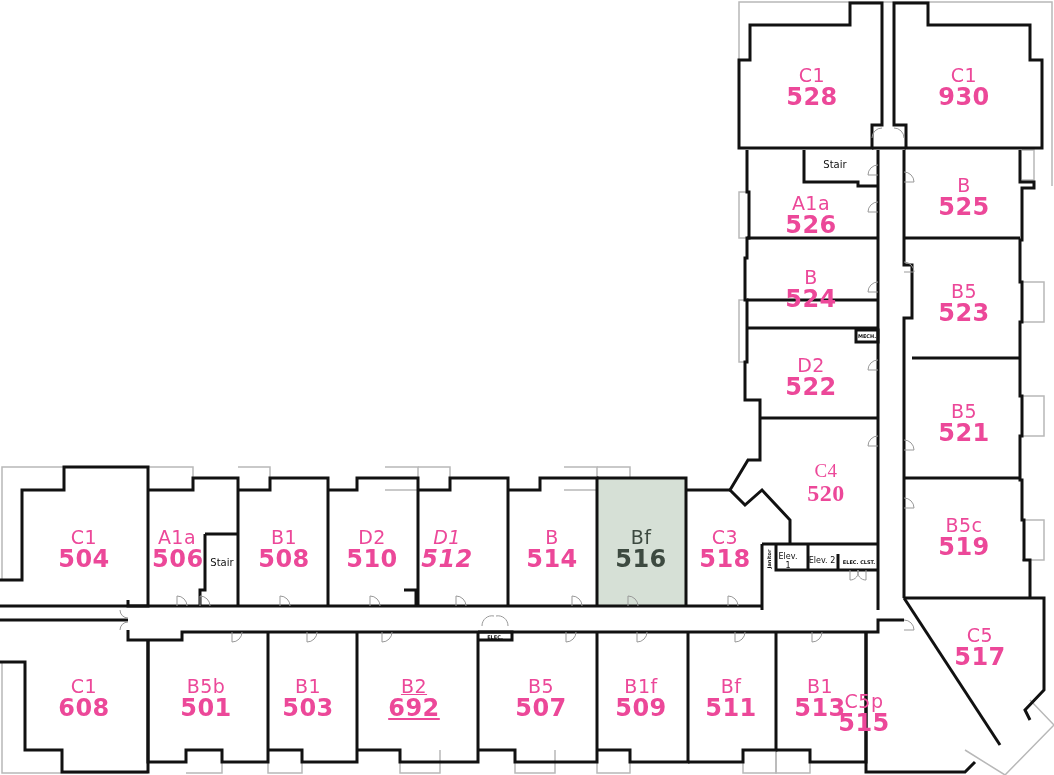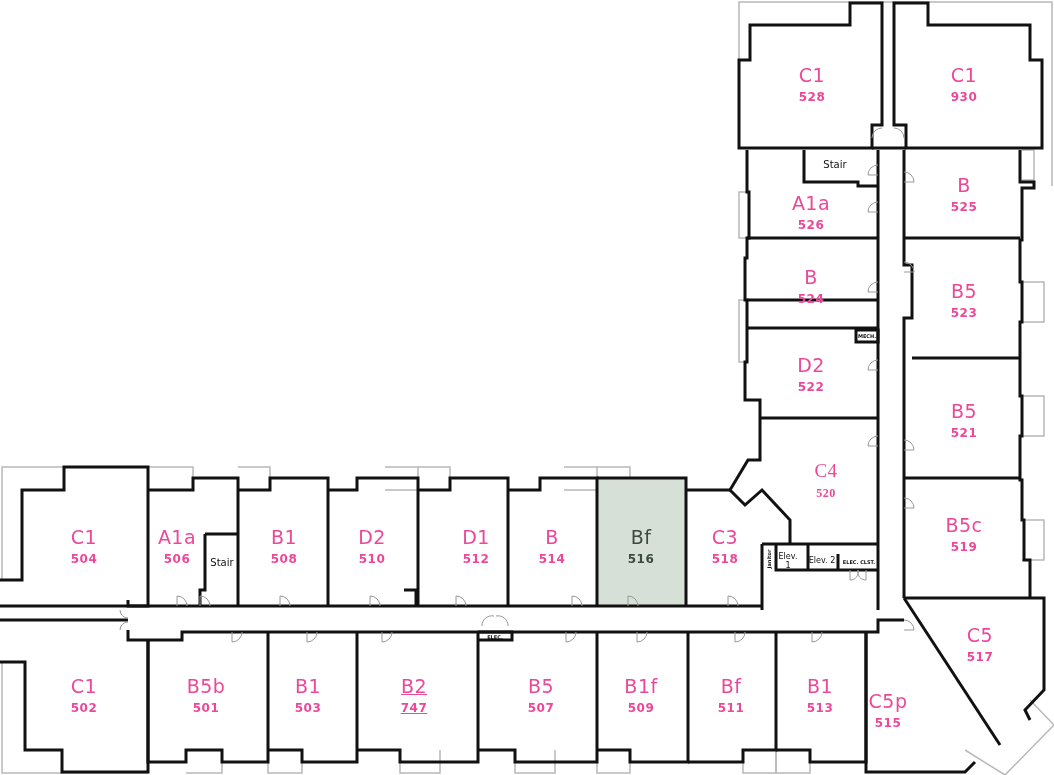--- a/index.html
+++ b/index.html
@@ -1,21 +1,21 @@
 <!DOCTYPE html>
 <html><head>
 <meta charset="utf-8">
 <style>
   html, body { margin: 0; padding: 0; background: #ffffff; }
   body { width: 1054px; height: 775px; position: relative; overflow: hidden;
          font-family: "DejaVu Sans", "Liberation Sans", sans-serif; }
   #plan { position: absolute; left: 0; top: 0; width: 1054px; height: 775px; }
   .lbl { position: absolute; text-align: center; color: #ec4899; pointer-events: auto; cursor: pointer; }
   .lbl .type { display: block; font-size: 19px; font-weight: 400; line-height: 22px; letter-spacing: 0.5px; }
-  .lbl .num  { display: block; font-size: 12px; font-weight: 700; line-height: 22px; letter-spacing: 0.5px; }
+  .lbl .num  { display: block; font-size: 24px; font-weight: 700; line-height: 22px; letter-spacing: 0.5px; }
   .lbl.sel { color: #3d4a40; }
   .small { position: absolute; font-size: 10px; color: #111; text-align: center; }
   .tiny  { position: absolute; font-size: 5px; font-weight: 700; color: #111; text-align: center; }
 </style>
 </head>
 <body>
 
 <svg id="plan" viewBox="0 0 1054 775" xmlns="http://www.w3.org/2000/svg">
   <g fill="none" stroke="#b8b8b8" stroke-width="1.5">
 
@@ -184,71 +184,71 @@
     <span class="num">520</span>
   </div>
   <div class="lbl" style="left:924px;top:514px;width:80px;">
     <span class="type">B5c</span>
     <span class="num">519</span>
   </div>
   <div class="lbl" style="left:940px;top:624px;width:80px;">
     <span class="type">C5</span>
     <span class="num">517</span>
   </div>
-  <div class="lbl" style="left:848px;top:690px;width:80px;">
+  <div class="lbl" style="left:824px;top:690px;width:80px;">
     <span class="type">C5p</span>
     <span class="num">515</span>
   </div>
   <div class="lbl" style="left:44px;top:526px;width:80px;">
     <span class="type">C1</span>
     <span class="num">504</span>
   </div>
   <div class="lbl" style="left:152px;top:526px;width:50px;">
     <span class="type">A1a</span>
     <span class="num">506</span>
   </div>
   <div class="lbl" style="left:244px;top:526px;width:80px;">
     <span class="type">B1</span>
     <span class="num">508</span>
   </div>
   <div class="lbl" style="left:332px;top:526px;width:80px;">
     <span class="type">D2</span>
     <span class="num">510</span>
   </div>
-  <div class="lbl" style="left:436px;top:526px;width:80px;">
+  <div class="lbl" style="left:407px;top:526px;width:80px;font-style:italic;">
     <span class="type">D1</span>
     <span class="num">512</span>
   </div>
   <div class="lbl" style="left:512px;top:526px;width:80px;">
     <span class="type">B</span>
     <span class="num">514</span>
   </div>
   <div class="lbl sel" style="left:601px;top:526px;width:80px;">
     <span class="type">Bf</span>
     <span class="num">516</span>
   </div>
   <div class="lbl" style="left:695px;top:526px;width:60px;">
     <span class="type">C3</span>
     <span class="num">518</span>
   </div>
   <div class="lbl" style="left:44px;top:675px;width:80px;">
     <span class="type">C1</span>
-    <span class="num">502</span>
+    <span class="num">608</span>
   </div>
   <div class="lbl" style="left:166px;top:675px;width:80px;">
     <span class="type">B5b</span>
     <span class="num">501</span>
   </div>
   <div class="lbl" style="left:268px;top:675px;width:80px;">
     <span class="type">B1</span>
     <span class="num">503</span>
   </div>
   <div class="lbl" style="left:374px;top:675px;width:80px;text-decoration:underline;">
     <span class="type">B2</span>
-    <span class="num">747</span>
+    <span class="num">692</span>
   </div>
   <div class="lbl" style="left:501px;top:675px;width:80px;">
     <span class="type">B5</span>
     <span class="num">507</span>
   </div>
   <div class="lbl" style="left:601px;top:675px;width:80px;">
     <span class="type">B1f</span>
     <span class="num">509</span>
   </div>
   <div class="lbl" style="left:691px;top:675px;width:80px;">

